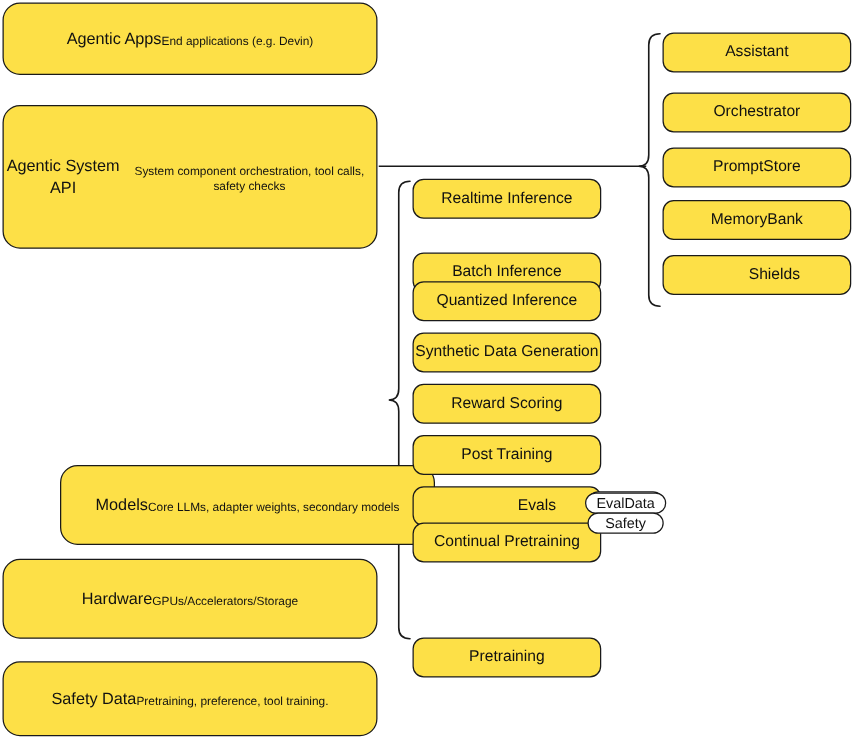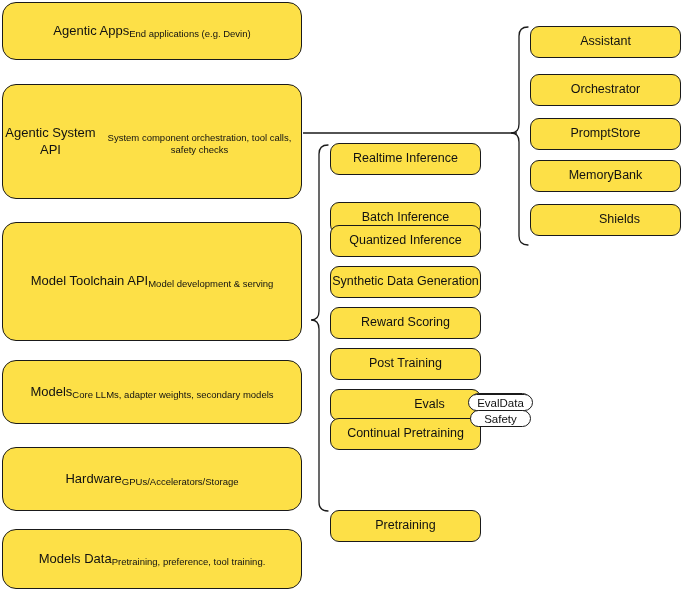--- a/index.html
+++ b/index.html
@@ -120,37 +120,33 @@
   <div class="box layer" style="top:2px; height:58px;">
     <div class="title">Agentic Apps</div>
     <div class="subtitle">End applications (e.g. Devin)</div>
   </div>
 
   <div class="box layer" style="top:84px; height:115px;">
     <div class="title">Agentic System API</div>
     <div class="subtitle">System component orchestration, tool calls, safety checks</div>
   </div>
 
-  <div class="box layer" style="top:222px; height:119px;">
-    <div class="title">Model Toolchain API</div>
-    <div class="subtitle">Model development &amp; serving</div>
-  </div>
-
-  <div class="box layer" style="top:360px; height:64px;">
+
+  <div class="box layer" style="top:372px; height:64px;margin-left:46px;">
     <div class="title">Models</div>
     <div class="subtitle">Core LLMs, adapter weights, secondary models</div>
   </div>
 
   <div class="box layer" style="top:447px; height:64px;">
     <div class="title">Hardware</div>
     <div class="subtitle">GPUs/Accelerators/Storage</div>
   </div>
 
   <div class="box layer" style="top:529px; height:60px;">
-    <div class="title">Models Data</div>
+    <div class="title">Safety Data</div>
     <div class="subtitle">Pretraining, preference, tool training.</div>
   </div>
 
   <div class="box pill mid-pill" style="top:143px;">
     <span>Realtime Inference</span>
   </div>
   <div class="box pill mid-pill" style="top:184px;margin-top:18px;">
     <span>Batch Inference</span>
   </div>
   <div class="box pill mid-pill" style="top:225px;">

